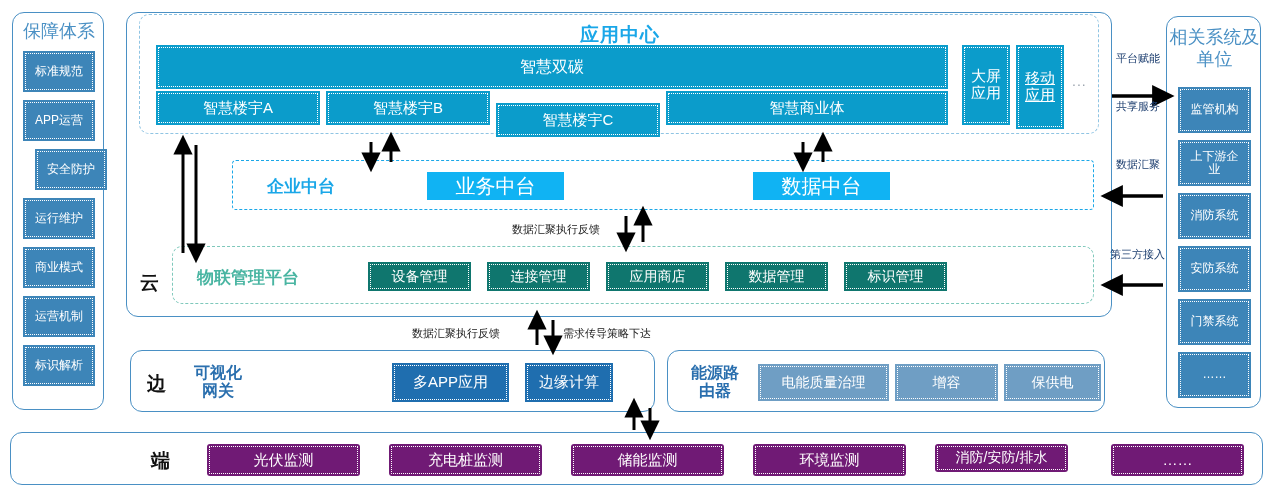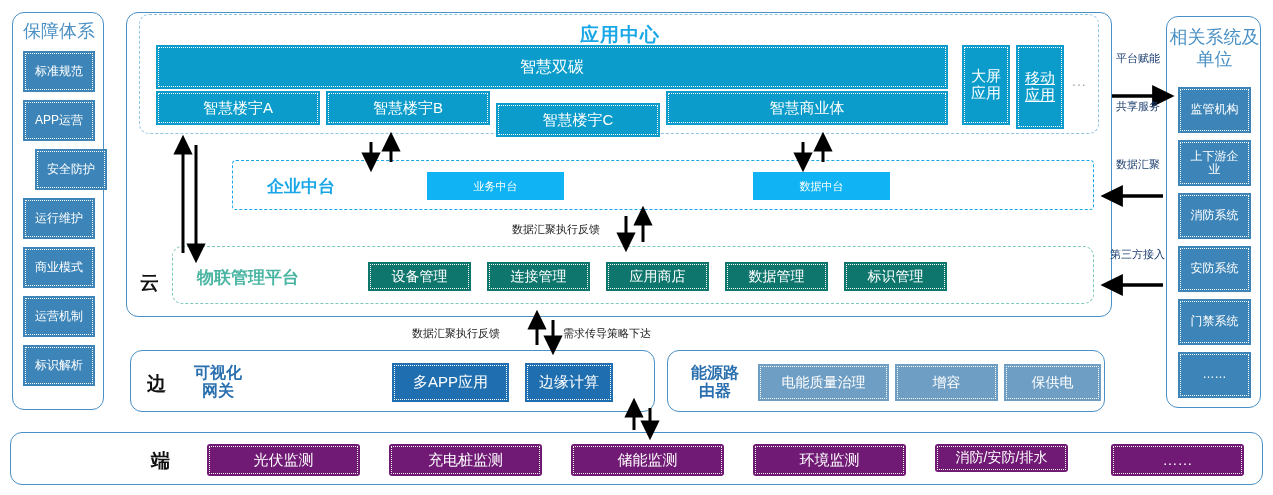--- a/index.html
+++ b/index.html
@@ -52,21 +52,21 @@
     font-size: 12px;
   }
   .tile-app {
     background: #0b9ccb;
     outline: 1.6px dotted #ffffff;
     outline-offset: -3px;
     font-size: 15px;
   }
   .tile-mid {
     background: #10b3f3;
-    font-size: 11px;
+    font-size: 20px;
   }
   .tile-iot {
     background: #0f766e;
     outline: 1.6px dotted #ffffff;
     outline-offset: -3px;
     font-size: 14px;
   }
   .tile-edge {
     background: #1f6eaf;
     outline: 1.6px dotted #ffffff;

